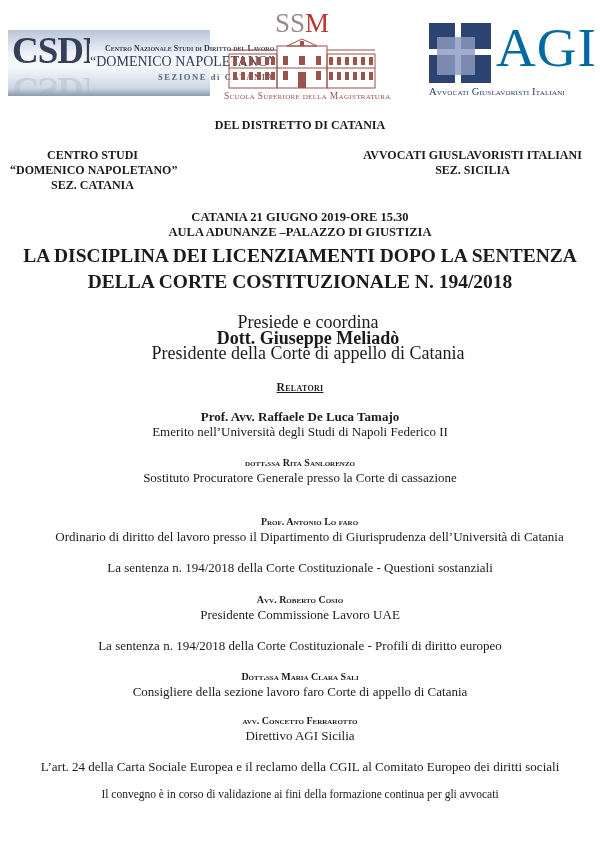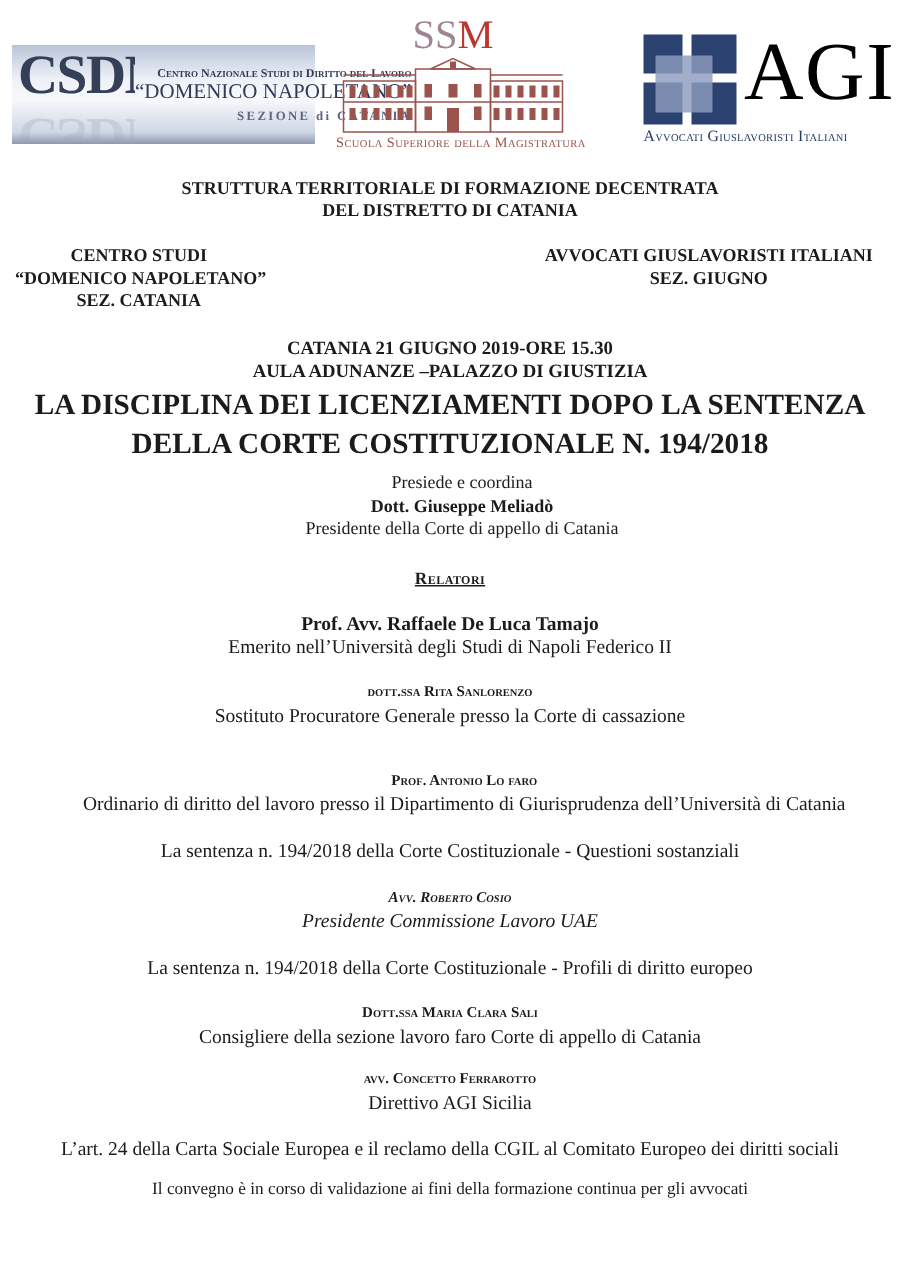--- a/index.html
+++ b/index.html
@@ -47,33 +47,33 @@
   
   .agi{position:absolute;left:429px;top:23px;width:164px;}
   .agi-top{display:flex;align-items:flex-start;}
   .agi-mark{position:relative;width:62px;height:60px;flex:0 0 auto;}
   .agi-mark .sq{position:absolute;background:#2c4372;}
   .agi-mark .tl{left:0;top:0;width:26px;height:26px;}
   .agi-mark .tr{left:32px;top:0;width:30px;height:26px;}
   .agi-mark .bl{left:0;top:32px;width:26px;height:28px;}
   .agi-mark .br{left:32px;top:32px;width:30px;height:28px;}
   .agi-mark .ov{position:absolute;left:8px;top:14px;width:38px;height:38px;background:rgba(140,155,190,.82);}
-  .agi-acr{font-size:55px;line-height:.92;color:#000000;margin-left:5px;font-weight:500;letter-spacing:1px;}
+  .agi-acr{font-size:55px;line-height:.92;color:#0369a1;margin-left:5px;font-weight:500;letter-spacing:1px;}
   .agi-cap{font-variant:small-caps;font-size:10.5px;color:#253a66;margin-top:3px;white-space:nowrap;letter-spacing:.2px;}
   
   .c{text-align:center;white-space:nowrap;}
   .b{font-weight:bold;}
   .sc{font-variant:small-caps;}
   .formazione{margin-top:6px;font-size:12px;line-height:15px;}
   .orgs{display:flex;justify-content:space-between;padding:0 10px;margin-top:15px;}
   .org-left{width:165px;text-align:center;font-size:12px;font-weight:bold;line-height:15px;}
   .org-right{width:235px;text-align:center;font-size:12px;font-weight:bold;line-height:15px;}
   .dateblock{margin-top:17px;font-size:12.5px;line-height:15px;}
   .title{margin-top:3px;font-size:19.5px;line-height:26px;}
-  .chair{margin-top:4px;font-size:12px;line-height:15.5px;padding-left:16px;}
+  .chair{margin-top:20px;font-size:18px;line-height:15.5px;padding-left:16px;}
   .sect{margin-top:0;font-size:11.5px;}
   .sect span{text-decoration:underline;letter-spacing:.3px;}
   .speaker{font-size:13px;line-height:15.5px;}
   .speaker .name-sc{font-size:10px;}
   .topic{font-size:13px;}
   .footer-note{margin-top:13px;font-size:11.5px;}
 </style>
 </head>
 <body>
 
@@ -151,33 +151,32 @@
             <div class="sq br"></div>
           <div class="ov"></div>
         </div>
         <span class="agi-acr">AGI</span>
       </div>
       <div class="agi-cap">Avvocati Giuslavoristi Italiani</div>
     </div>
   </div>
 
   <div class="formazione b">
-    <div class="c">STRUTTURA TERRITORIALE DI FORMAZIONE DECENTRATA</div>
     <div class="c">DEL DISTRETTO DI CATANIA</div>
   </div>
 
   <div class="orgs">
     <div class="org-left">
       <div class="c">CENTRO STUDI</div>
       <div class="c">“DOMENICO NAPOLETANO”</div>
       <div class="c">SEZ. CATANIA</div>
     </div>
     <div class="org-right">
       <div class="c">AVVOCATI GIUSLAVORISTI ITALIANI</div>
-      <div class="c">SEZ. GIUGNO</div>
+      <div class="c">SEZ. SICILIA</div>
     </div>
   </div>
 
   <div class="dateblock b">
     <div class="c">CATANIA 21 GIUGNO 2019-ORE 15.30</div>
     <div class="c">AULA ADUNANZE –PALAZZO DI GIUSTIZIA</div>
   </div>
 
   <div class="title b">
     <div class="c">LA DISCIPLINA DEI LICENZIAMENTI DOPO LA SENTENZA</div>
@@ -202,21 +201,21 @@
     <div class="c">Sostituto Procuratore Generale presso la Corte di cassazione</div>
   </div>
 
 
   <div class="speaker" style="margin-top:28px;padding-left:19px;">
     <div class="c b sc name-sc">Prof. Antonio Lo faro</div>
     <div class="c">Ordinario di diritto del lavoro presso il Dipartimento di Giurisprudenza dell’Università di Catania</div>
   </div>
   <div class="topic c" style="margin-top:15px;">La sentenza n. 194/2018 della Corte Costituzionale - Questioni sostanziali</div>
 
-  <div class="speaker" style="margin-top:16px;font-style:italic;">
+  <div class="speaker" style="margin-top:16px;">
     <div class="c b sc name-sc">Avv. Roberto Cosio</div>
     <div class="c">Presidente Commissione Lavoro UAE</div>
   </div>
   <div class="topic c" style="margin-top:15px;">La sentenza n. 194/2018 della Corte Costituzionale - Profili di diritto europeo</div>
 
   <div class="speaker" style="margin-top:15px;">
     <div class="c b sc name-sc">Dott.ssa Maria Clara Sali</div>
     <div class="c">Consigliere della sezione lavoro faro Corte di appello di Catania</div>
   </div>
 

